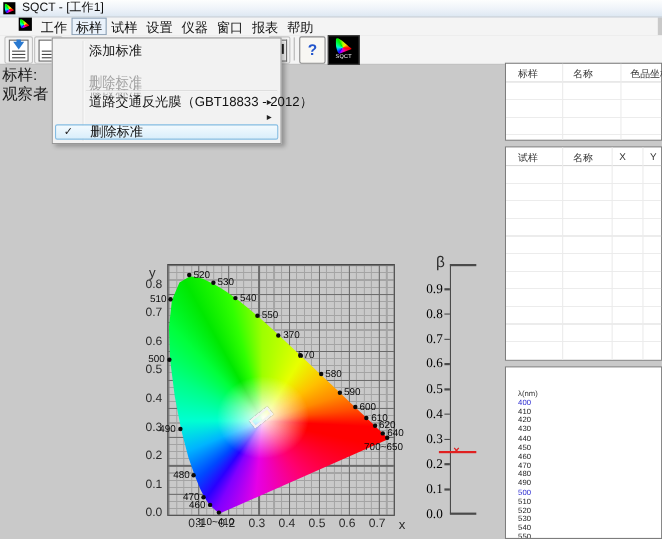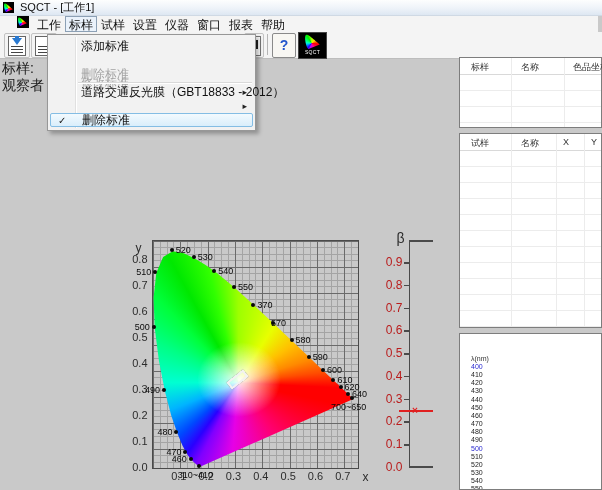--- a/index.html
+++ b/index.html
@@ -74,21 +74,21 @@
       conic-gradient(from 0deg at 41.7% 62.4%,
         #9dff00 0deg,#e8ff00 32deg,#ffc000 55deg,#ff8a00 72deg,#ff4d00 83deg,#ff0000 93deg,
         #ff0000 102deg,#ff0070 145deg,#e600e6 185deg,#8000ff 207deg,#2a00ff 216deg,#0048ff 228deg,
         #00b4ff 248deg,#00ffd2 270deg,#00ff86 296deg,#00ff3c 316deg,#00e800 331deg,#30ff00 345deg,#9dff00 360deg);
   }
   .wl-dot{position:absolute;width:4px;height:4px;border-radius:50%;background:#0a0a0a;margin:-2px 0 0 -2px;}
   .wl-tag{position:absolute;font-size:9px;color:#0a0a0a;white-space:nowrap;line-height:9px;}
   .tick{position:absolute;font-size:11px;color:#2c2c2c;white-space:nowrap;line-height:11px;}
   .axis-letter{position:absolute;font-size:12px;color:#2c2c2c;line-height:12px;}
   .beta-el{position:absolute;background:#4a4a4a;}
-  .beta-lab{position:absolute;font-size:12px;color:#b91c1c;line-height:12px;transform:translate(-100%,-50%);}
+  .beta-lab{position:absolute;font-size:12px;color:#000000;line-height:12px;transform:translate(-100%,-50%);font-family:Liberation Serif, serif;}
   .beta-title{position:absolute;font-size:14px;color:#2c2c2c;line-height:14px;transform:translate(-100%,-50%);}
   .red-line{position:absolute;height:2px;background:#e02020;}
   .red-x{position:absolute;color:#e02020;font-size:10px;font-weight:bold;transform:translate(-50%,-54%);line-height:10px;}
   .quad-marker{position:absolute;width:17px;height:5px;border:2px solid #f2f2f2;box-shadow:0 0 1px #777;
       transform:rotate(-38deg);background:transparent;}
   
   #dropdown{
     position:absolute;left:47px;top:34px;width:209px;height:97px;z-index:50;
     background:#f2f2f2;border:1px solid #979797;box-shadow:3px 3px 4px rgba(0,0,0,.28);box-sizing:border-box;
   }

